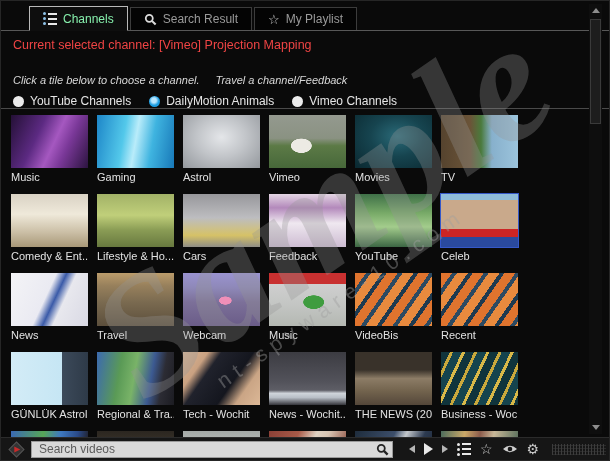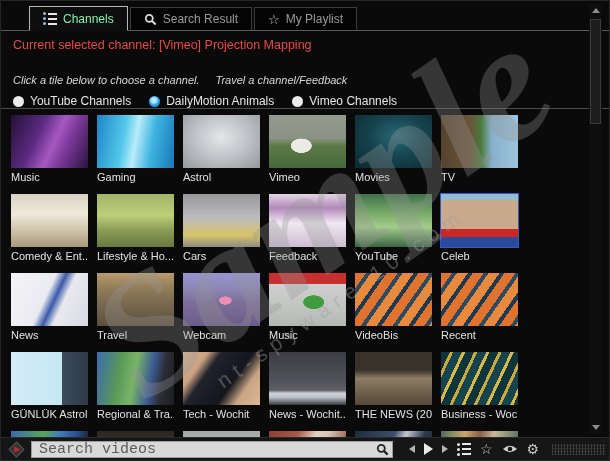--- a/index.html
+++ b/index.html
@@ -75,21 +75,21 @@
   .bottombar{
     flex:0 0 23px;background:#161616;border-top:1px solid #2b2b2b;
     display:flex;align-items:center;padding:0 7px;gap:6px;z-index:7;
   }
   .search-box{
     flex:0 0 362px;height:17px;background:#d9d9d9;border:1px solid #9b9b9b;
     display:flex;align-items:center;padding:0 3px 0 5px;
   }
   .search-box input{
     flex:1;border:none;background:transparent;outline:none;
-    font-size:15px;color:#333;font-family:Liberation Mono, monospace;
+    font-size:12px;color:#333;font-family:Liberation Sans, sans-serif;
   }
   .search-box input::placeholder{color:#5c5c5c;}
   .controls{display:flex;align-items:center;gap:9px;margin-left:10px;}
   .tri-prev{width:0;height:0;border-top:4px solid transparent;border-bottom:4px solid transparent;border-right:6px solid #b5b5b5;}
   .tri-play{width:0;height:0;border-top:6px solid transparent;border-bottom:6px solid transparent;border-left:9px solid #e9e9e9;}
   .tri-next{width:0;height:0;border-top:4px solid transparent;border-bottom:4px solid transparent;border-left:6px solid #b5b5b5;}
   .list-ico{display:flex;flex-direction:column;gap:2px;}
   .list-ico .row{display:flex;align-items:center;gap:2px;}
   .list-ico .bullet{width:3px;height:3px;background:#e8e8e8;border-radius:50%;}
   .list-ico .bar{width:9px;height:2px;background:#e8e8e8;}

